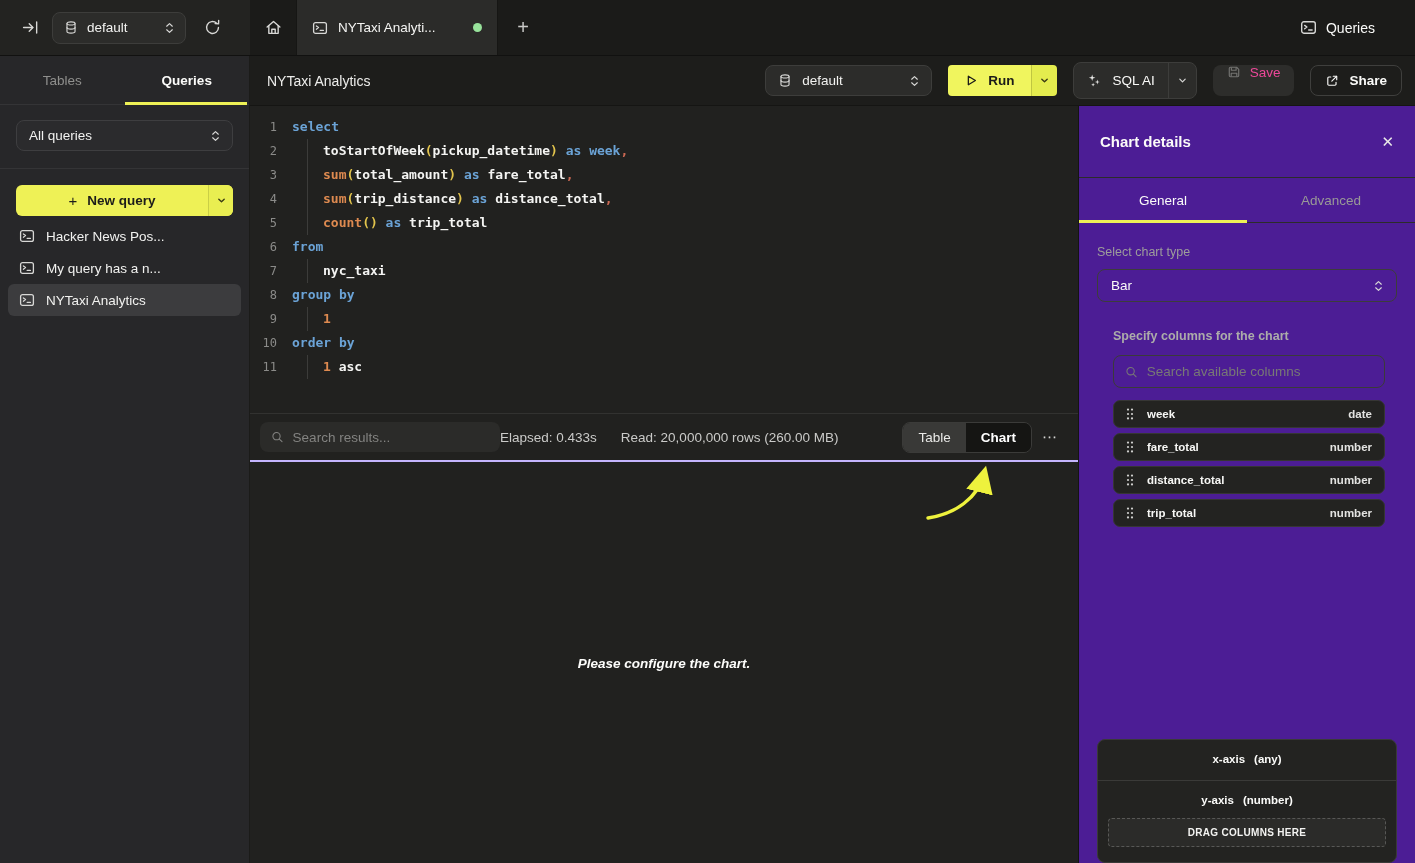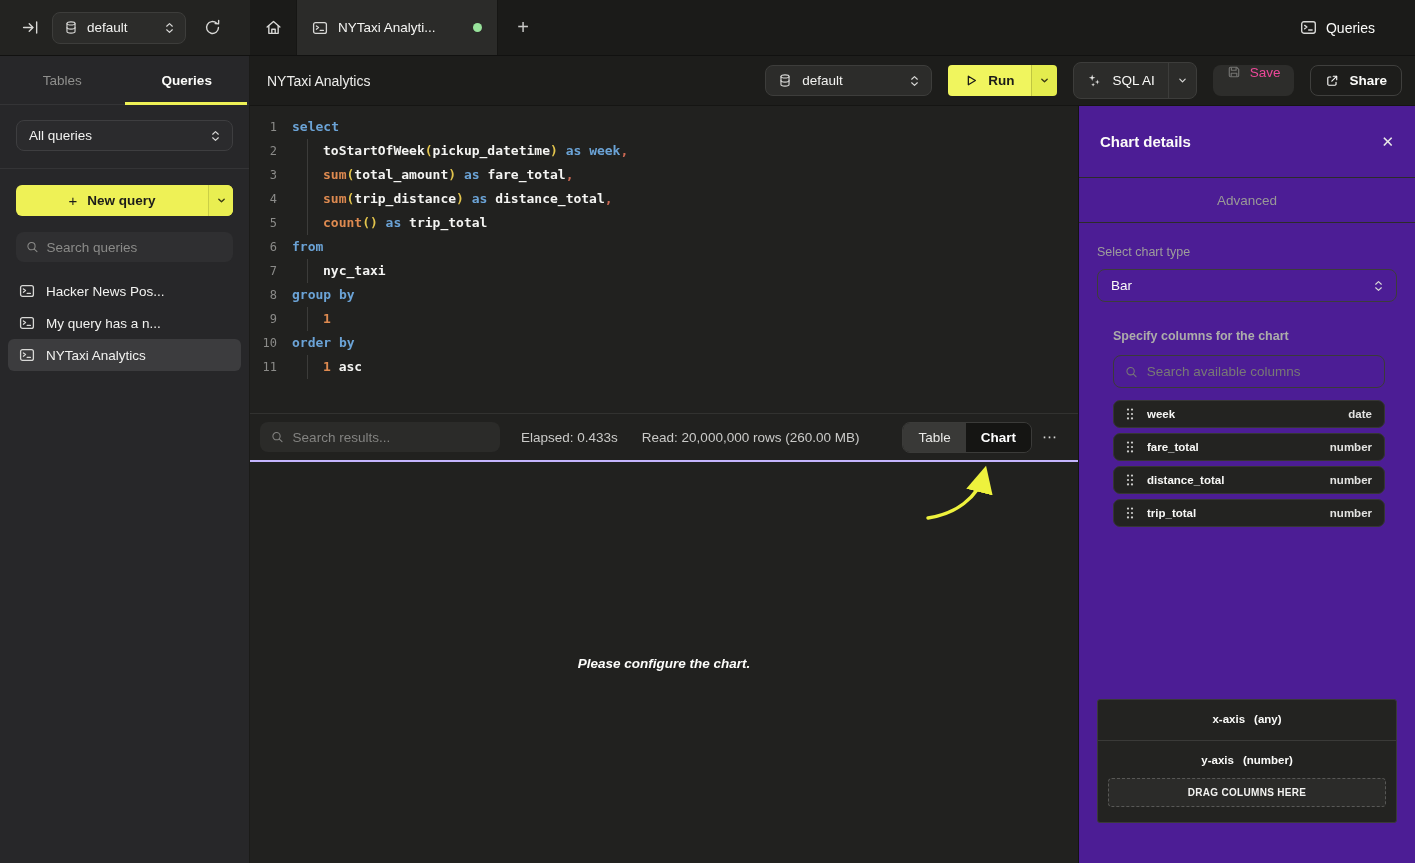--- a/index.html
+++ b/index.html
@@ -88,21 +88,21 @@
   .tok.fn    { color:#de8a50; }
   .tok.paren { color:#e2c44c; }
   .tok.id    { color:#f4f4f2; }
   .tok.num   { color:#de8a50; }
   .tok.comma { color:#cd6953; }
 
   
   .results-bar { height:47px; flex:none; border-top:1px solid #323230; display:flex; align-items:center; padding:0 10px; }
   .bar-search { width:240px; height:30px; background:#2b2b29; border-radius:8px; display:flex; align-items:center; gap:9px; padding:0 11px; flex:none; }
   .bar-search input::placeholder { color:#83838१; color:#838381; }
-  .stat { color:#cacac8; font-size:13.5px; margin-left:21px; white-space:nowrap; }
+  .stat { color:#cacac8; font-size:13.5px; white-space:nowrap; }
   .stat + .stat { margin-left:24px; }
   .view-toggle { margin-left:auto; height:31px; display:flex; border:1px solid #3b3b39; border-radius:8px; overflow:hidden; font-size:13.5px;text-align:center; }
   .seg { display:flex; align-items:center; padding:0 15px; cursor:pointer; }
   .seg-table { background:#39393७; background:#393937; color:#e9e9e7; }
   .seg-chart { background:#151513; color:#ffffff; font-weight:700; }
   .more-btn { width:36px; text-align:center; color:#d7d7d5; font-size:15px; letter-spacing:1px; cursor:pointer; }
 
   
   .chart-area { flex:1; border-top:2px solid #c4b5fd; position:relative; min-height:0;font-style:italic; }
   .chart-msg { position:absolute; top:50%; left:50%; transform:translate(-50%,-50%); color:#fdfdfb; font-size:13.5px; font-weight:700; }
@@ -123,21 +123,21 @@
     padding:0 13px; color:#fafaf8; font-size:13.5px; cursor:pointer; }
   .bar-select .grow { flex:1; }
   .cp-sub { margin:27px 12px 0 16px; }
   .cp-sublabel { color:#acacaa; font-size:12.5px; font-weight:600; }
   .col-search { margin-top:12px; height:33px; border:1px solid #3b3b39; border-radius:8px; display:flex; align-items:center; gap:9px; padding:0 11px; }
   .col-search input::placeholder { color:#787876; }
   .col-list { margin-top:12px; display:flex; flex-direction:column; gap:5px; }
   .col-chip { height:28px; border:1px solid #363634; background:#232321; border-radius:7px; display:flex; align-items:center; gap:13px; padding:0 12px; cursor:grab; }
   .col-name { font-size:11.5px; font-weight:700; color:#f7f7f5; }
   .col-type { margin-left:auto; font-size:11.5px; font-weight:600; color:#e3e3e1; }
-  .axis-box { margin-top:auto; margin-bottom:40px; border:1px solid #3a3a38; background:#232321; border-radius:3px; flex:none; }
+  .axis-box { margin-top:auto; border:1px solid #3a3a38; background:#232321; border-radius:8px; flex:none; }
   .axis-section { padding:13px 10px 15px; }
   .axis-section + .axis-section { border-top:1px solid #3a3a38; }
   .axis-label-row { text-align:center; font-size:11.5px; font-weight:700; color:#fbfbf9; }
   .axis-constraint { margin-left:9px; }
   .drop-zone { margin-top:12px; height:29px; border:1px dashed #585856; border-radius:4px; background:#2b2b29;
     display:flex; align-items:center; justify-content:center; font-size:10px; font-weight:700; letter-spacing:.3px; color:#f3f3f1; }
 </style>
 </head>
 <body>
 
@@ -222,29 +222,20 @@
         <div class="newquery-btn">
           <span class="nq-main">
             <span class="nq-plus">+</span>
             <span>New query</span>
           </span>
           <span class="nq-caret">
             <svg width="9" height="9" viewBox="0 0 10 10" style="stroke:#3a3a14;stroke-width:1.5;fill:none;stroke-linecap:round;stroke-linejoin:round">
               <path d="M2 3.5 L5 6.5 L8 3.5"></path>
             </svg>
           </span>
-        </div>
-      </div>
-      <div class="search-row">
-        <div class="side-search">
-          <svg width="14" height="14" viewBox="0 0 16 16" class="icon-stroke" style="stroke:#8b8b89">
-            <circle cx="7" cy="7" r="4.6"></circle>
-              <path d="M10.6 10.6 L14 14"></path>
-          </svg>
-          <input placeholder="Search queries" style="">
         </div>
       </div>
       <div class="query-list" id="query-list">
           <div class="query-item">
             <svg width="16" height="16" viewBox="0 0 16 16" class="icon-stroke">
               <rect x="1.6" y="2.6" width="12.8" height="10.8" rx="2"></rect>
               <path d="M4.4 6 l2.1 1.6 -2.1 1.6"></path>
               <path d="M8.2 10.4 h3.2"></path>
             </svg>
             <span>Hacker News Pos...</span>
@@ -411,20 +402,21 @@
             <div class="chart-msg">Please configure the chart.</div>
           </div>
         </div>
 
         <div class="chart-panel">
           <div class="cp-header">
             <span class="cp-title">Chart details</span>
             <span class="cp-close">✕</span>
           </div>
           <div class="cp-tabs">
+            <div class="cp-tab active">General</div>
             <div class="cp-tab">Advanced</div>
           </div>
           <div class="cp-content">
             <div class="cp-label">Select chart type</div>
             <div class="bar-select">
               <span class="grow">Bar</span>
               <svg width="9" height="14" viewBox="0 0 10 16" class="icon-stroke">
                 <path d="M1.8 6 L5 2.9 L8.2 6"></path>
                   <path d="M1.8 10 L5 13.1 L8.2 10"></path>
               </svg>

